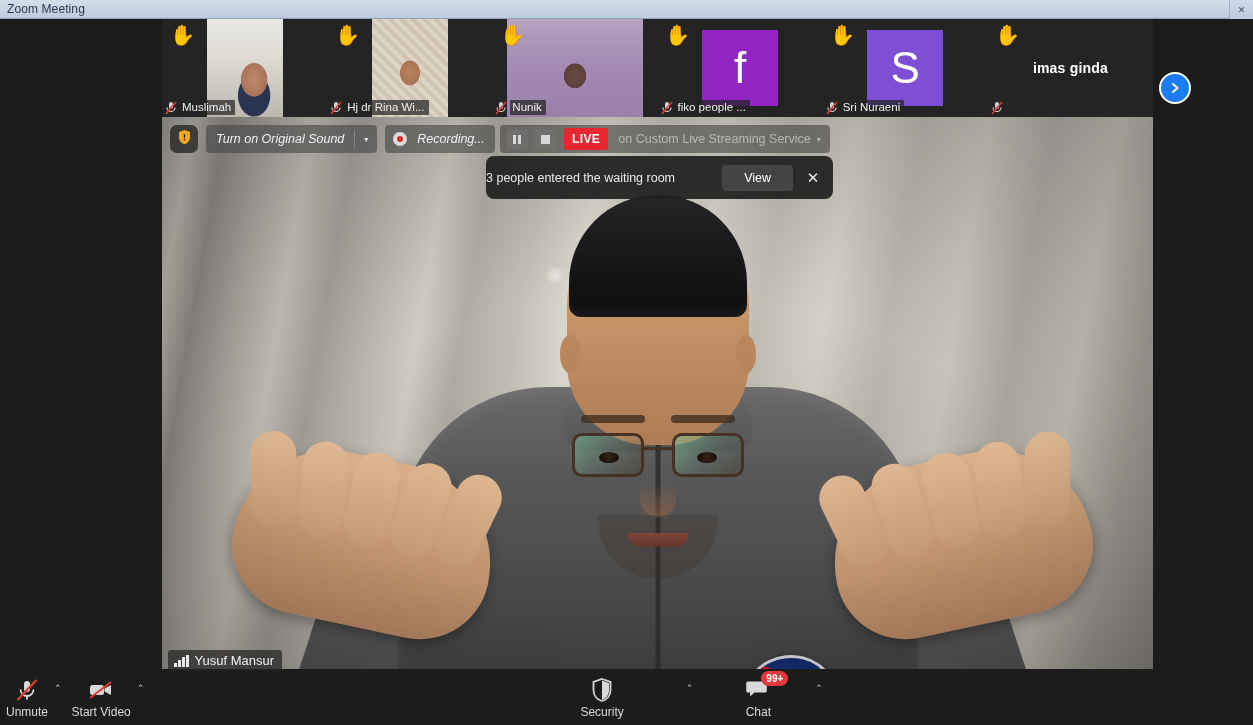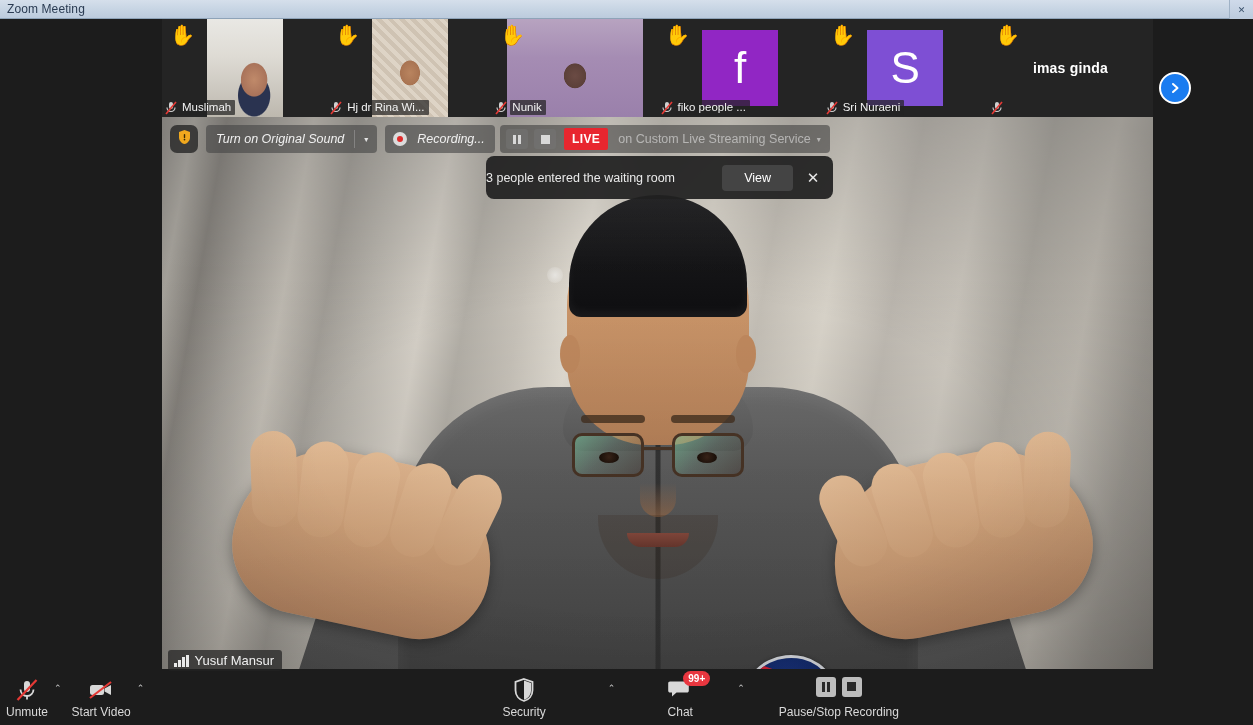--- a/index.html
+++ b/index.html
@@ -753,34 +753,18 @@
           </svg>
         <span class="chat-badge">99+</span>
       </div>
       <div class="tb-label">Chat</div>
     </div>
 
     <div class="tb-group" style="margin-left:30px">
       <div class="tb-caret">⌃</div>
     </div>
 
-    <div class="tb-item" style="margin-left:24px">
-      <div class="tb-icon">
-        <div class="rec-ctrl">
-          <span class="b">
-              <span class="pause">
-                <i></i>
-                <i></i>
-              </span>
-            </span>
-          <span class="b">
-              <span class="stop"></span>
-            </span>
-        </div>
-      </div>
-      <div class="tb-label">Pause/Stop Recording</div>
-    </div>
 
 
     <div class="spacer"></div>
   </div>
 
 </div>
 
 </body></html>

